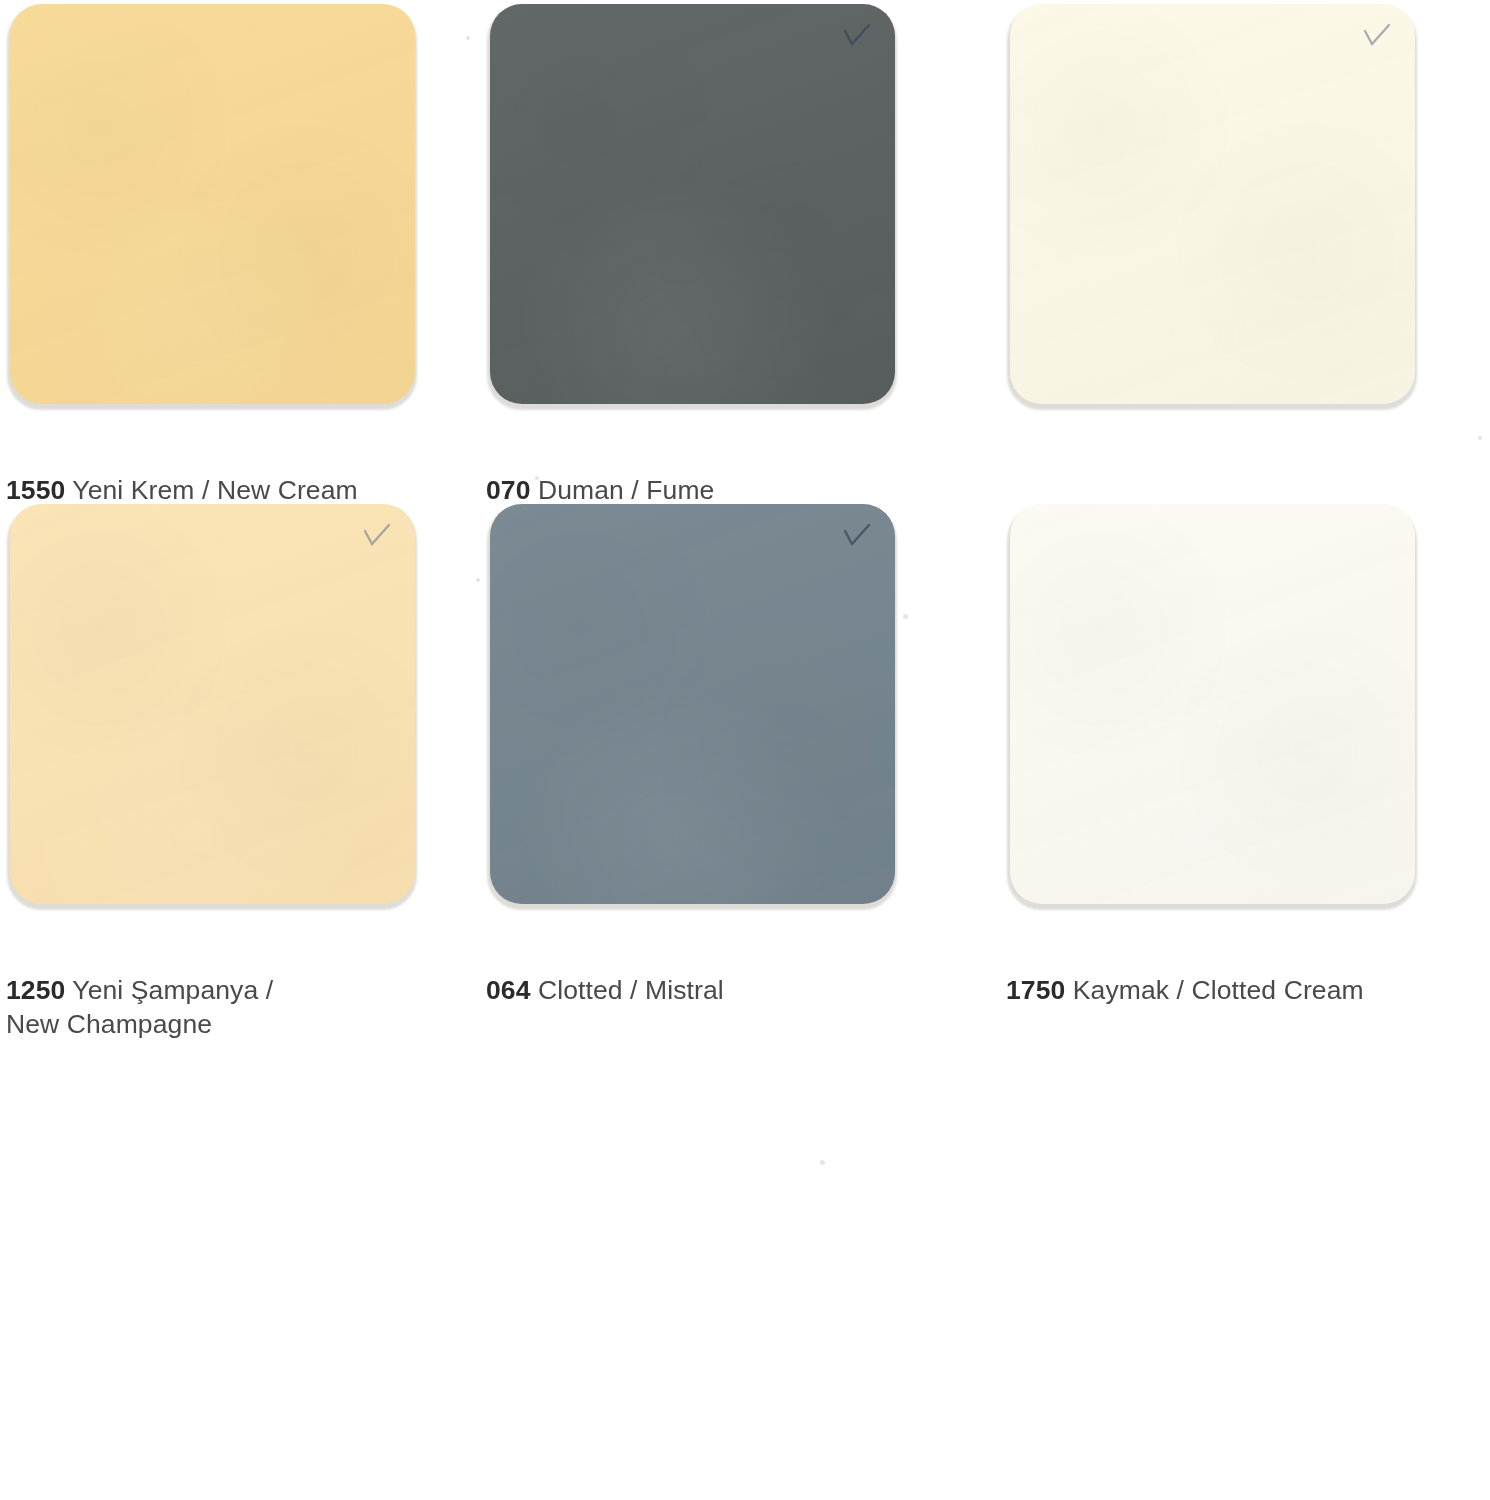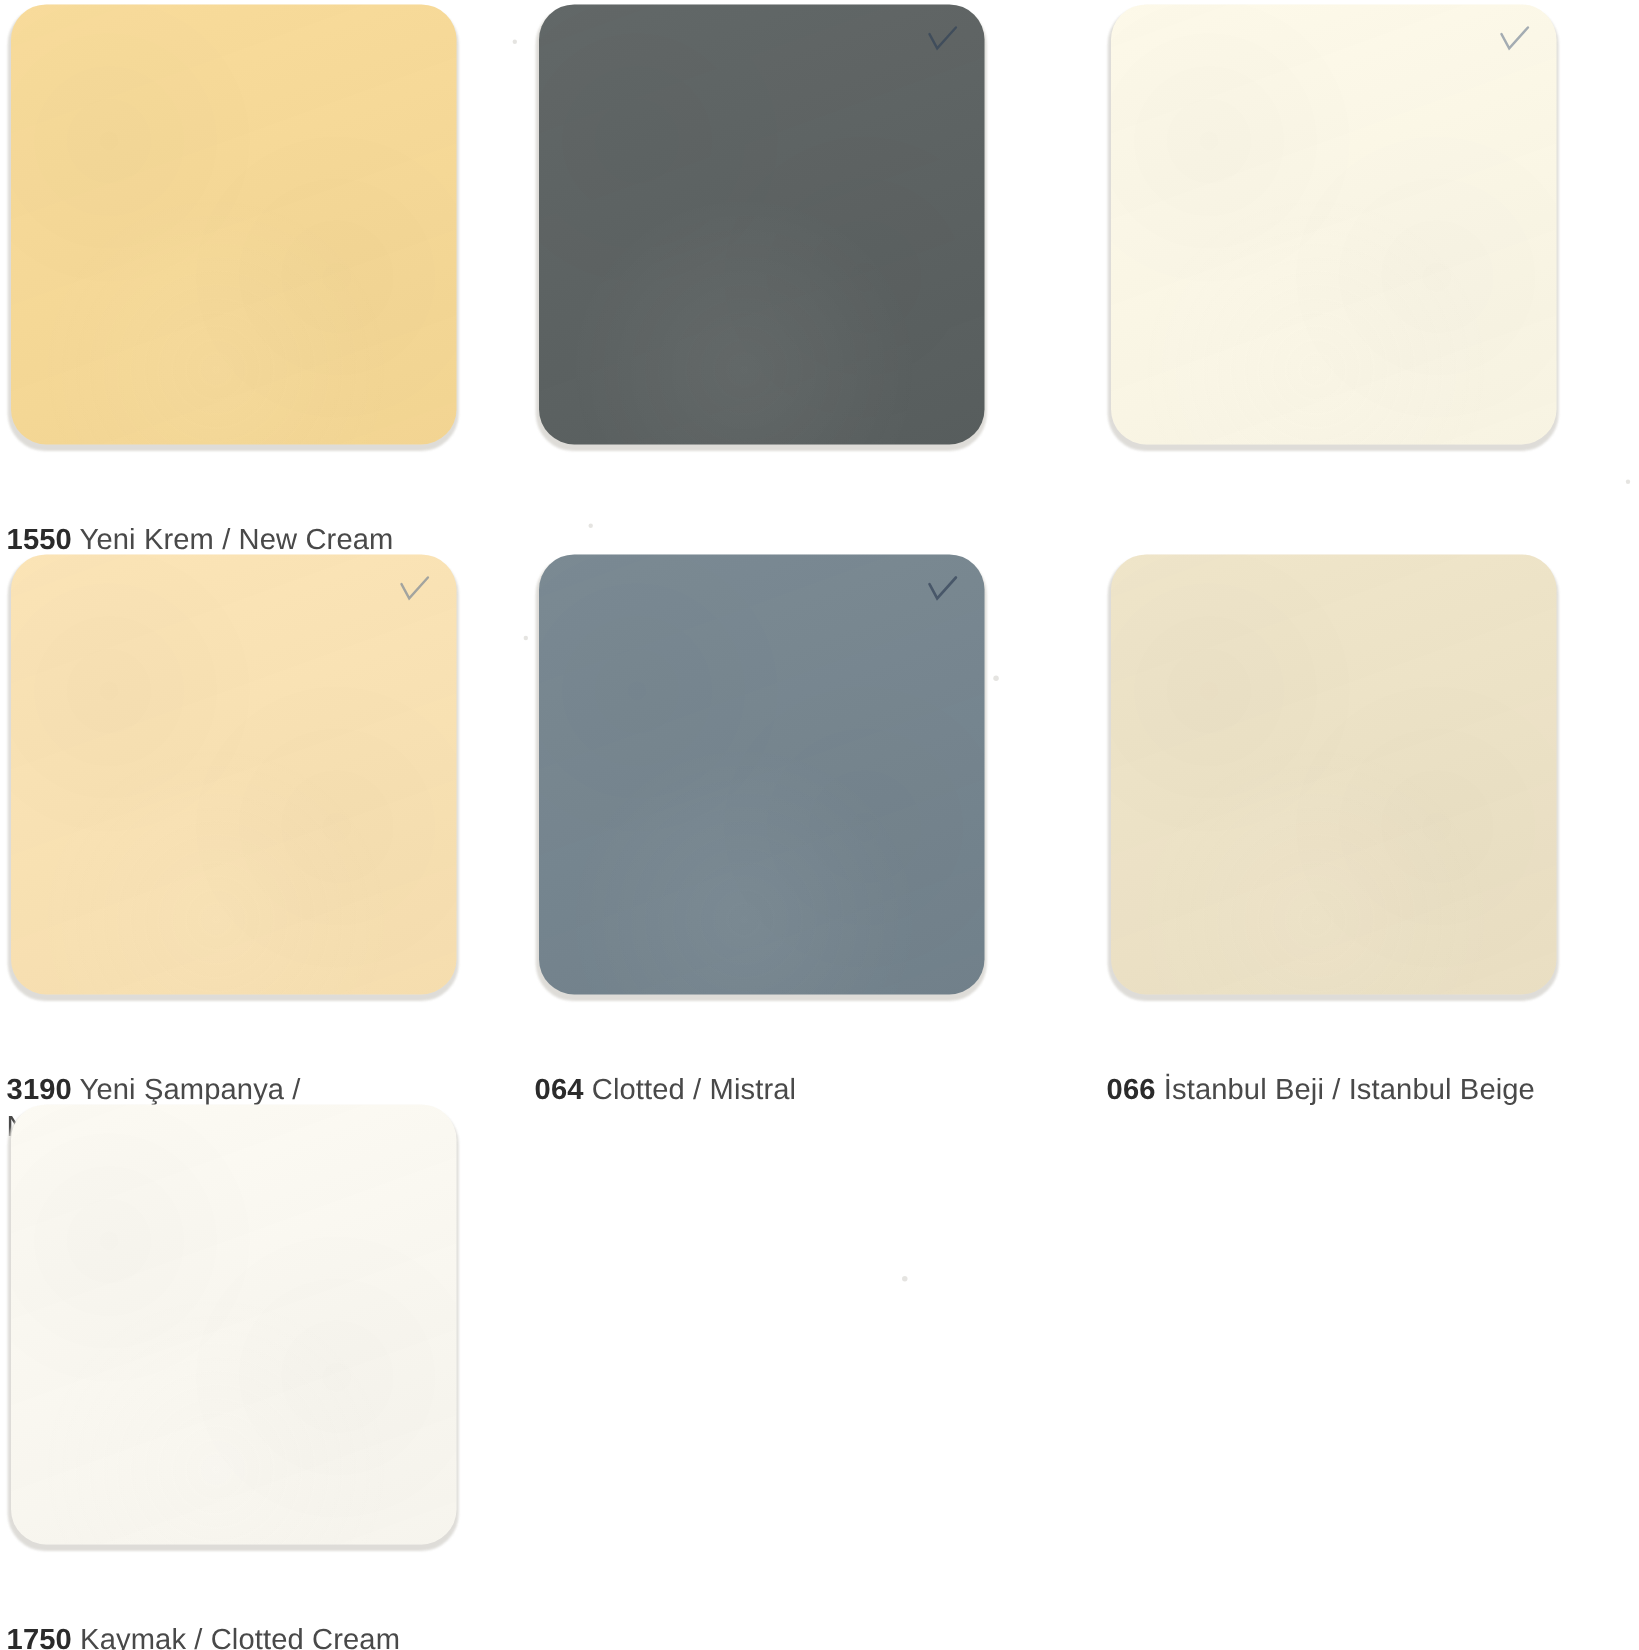--- a/index.html
+++ b/index.html
@@ -144,20 +144,23 @@
     <div class="cell">
       <div class="swatch-wrap">
         <div class="swatch-shadow"></div>
         <div class="swatch" style="background: rgb(90, 96, 96);"></div>
         <span class="tick" style="display: block;">
           <svg width="30" height="30" viewBox="0 0 30 30">
               <path d="M3 9 L10 22 L27 3" fill="none" stroke="#2e3f57" stroke-width="2.2" stroke-linecap="round"></path>
             </svg>
         </span>
       </div>
+      <div class="caption">
+        <span class="code">070</span><span> </span><span class="name">Duman / Fume</span>
+      </div>
     </div>
 
     <div class="cell">
       <div class="swatch-wrap">
         <div class="swatch-shadow"></div>
         <div class="swatch" style="background: rgb(253, 249, 232);"></div>
         <span class="tick" style="display: block;">
           <svg width="30" height="30" viewBox="0 0 30 30">
               <path d="M3 9 L10 22 L27 3" fill="none" stroke="#6f7f93" stroke-width="2.2" stroke-linecap="round"></path>
             </svg>
@@ -169,50 +172,40 @@
       <div class="swatch-wrap">
         <div class="swatch-shadow"></div>
         <div class="swatch" style="background: rgb(251, 227, 179);"></div>
         <span class="tick" style="display: block;">
           <svg width="30" height="30" viewBox="0 0 30 30">
               <path d="M3 9 L10 22 L27 3" fill="none" stroke="#6f7f93" stroke-width="2.2" stroke-linecap="round"></path>
             </svg>
         </span>
       </div>
       <div class="caption">
-        <span class="code">3190</span><span> </span><span class="name">Yeni Şampanya /
+        <span class="code">1250</span><span> </span><span class="name">Yeni Şampanya /
 New Champagne</span>
       </div>
     </div>
 
     <div class="cell">
       <div class="swatch-wrap">
         <div class="swatch-shadow"></div>
         <div class="swatch" style="background: rgb(116, 132, 142);"></div>
         <span class="tick" style="display: block;">
           <svg width="30" height="30" viewBox="0 0 30 30">
               <path d="M3 9 L10 22 L27 3" fill="none" stroke="#2b3a52" stroke-width="2.4" stroke-linecap="round"></path>
             </svg>
         </span>
       </div>
       <div class="caption">
         <span class="code">064</span><span> </span><span class="name">Clotted / Mistral</span>
       </div>
     </div>
 
-    <div class="cell">
-      <div class="swatch-wrap">
-        <div class="swatch-shadow"></div>
-        <div class="swatch" style="background: rgb(239, 228, 199);"></div>
-
-      </div>
-      <div class="caption">
-        <span class="code">066</span><span> </span><span class="name">İstanbul Beji / Istanbul Beige</span>
-      </div>
-    </div>
 
     <div class="cell">
       <div class="swatch-wrap">
         <div class="swatch-shadow"></div>
         <div class="swatch" style="background: rgb(252, 250, 243);"></div>
 
       </div>
       <div class="caption">
         <span class="code">1750</span><span> </span><span class="name">Kaymak / Clotted Cream</span>
       </div>

